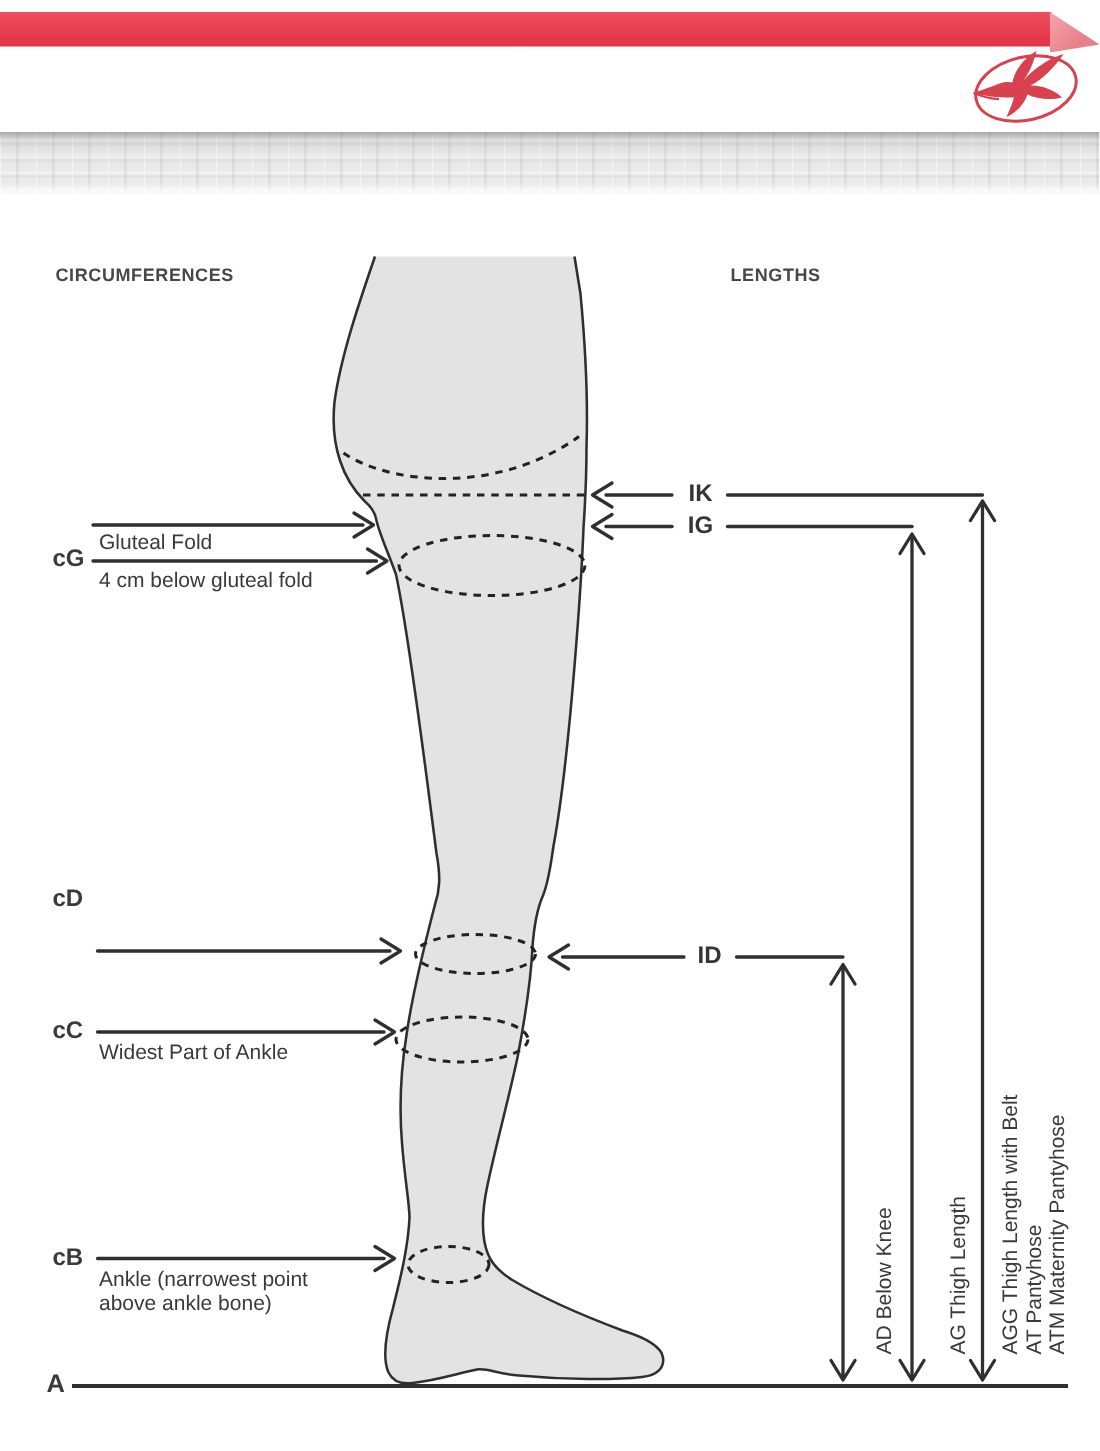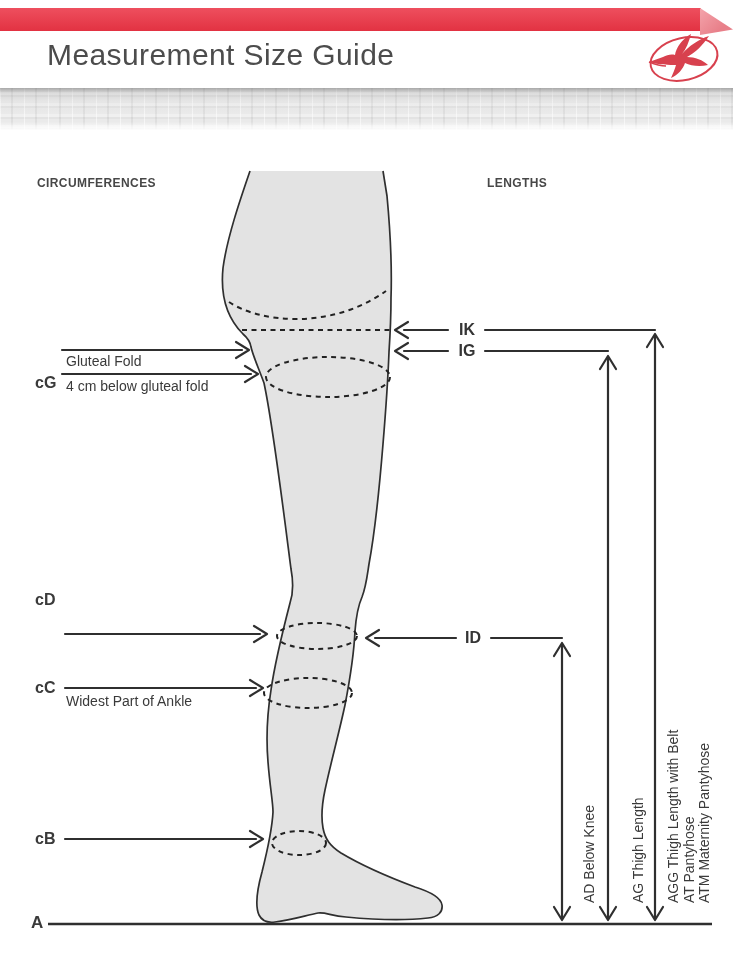--- a/index.html
+++ b/index.html
@@ -36,21 +36,20 @@
   svg{display:block;}
   .diagram-svg{position:absolute;left:0;top:0;width:733px;height:967px;pointer-events:none;}
 </style>
 </head>
 <body>
 
 <div class="page">
 
   <div class="red-bar"></div>
   <div class="red-fold"></div>
-  <div class="title">Measurement Size Guide</div>
 
   <svg class="logo" viewBox="0 0 80 62" aria-hidden="true">
     <ellipse cx="42" cy="33" rx="34" ry="21" transform="rotate(-13 42 33)" fill="none" stroke="#d8414e" stroke-width="2"></ellipse>
     <path d="M7 36 L21 31 C25 29 29 28 33 29 C34 22 40 13 49 8 C47 16 44 23 40 28
              C47 20 57 13 67 10 C61 19 53 27 45 31 C53 31 61 34 66 39 C58 41 49 40 43 37
              C41 43 36 49 29 52 C31 47 33 43 34 39 C28 39 17 39 7 36 Z" fill="#d8414e"></path>
     <path d="M7 36 C12 38 18 40 24 40" fill="none" stroke="#d8414e" stroke-width="1.5"></path>
   </svg>
 
   <div class="texture-band"></div>
@@ -149,30 +148,34 @@
       <g>
         <path d="M647,347 L655,334 L663,347"></path>
           <path d="M655,336 V918"></path>
           <path d="M647,907 L655,920 L663,907"></path>
       </g>
     </g>
 
     <path d="M48,924 H712" fill="none" stroke="#2f2f2f" stroke-width="2.6"></path>
   </svg>
 
-  <div class="abs code" style="left:35px;top:374px;">cG</div>
+  <div class="abs code" style="left:35px;top:364px;">cG</div>
   <div class="abs lbl" style="left:66px;top:354px;">Gluteal Fold</div>
   <div class="abs lbl" style="left:66px;top:379px;">4 cm below gluteal fold</div>
 
   <div class="abs code" style="left:35px;top:591px;">cD</div>
 
   <div class="abs code" style="left:35px;top:679px;">cC</div>
   <div class="abs lbl" style="left:66px;top:694px;">Widest Part of Ankle</div>
 
   <div class="abs code" style="left:35px;top:830px;">cB</div>
+  <div class="abs lbl" style="left:66px;top:845px;">
+    <span style="display:block;">Ankle (narrowest point</span>
+    <span style="display:block;">above ankle bone)</span>
+  </div>
 
   <div class="abs code" style="left:31px;top:913px;font-size:17px;">A</div>
   <div class="abs lbl" style="left:66px;top:970px;">A = Floor</div>
 
 
   <div class="abs dirlabel" style="left:450px;top:321px;width:34px;">IK</div>
   <div class="abs dirlabel" style="left:450px;top:342px;width:34px;">IG</div>
   <div class="abs dirlabel" style="left:456px;top:629px;width:34px;">ID</div>
 
   <div class="abs vlabel" style="left:598px;top:887px;height:16px;">AD Below Knee</div>

